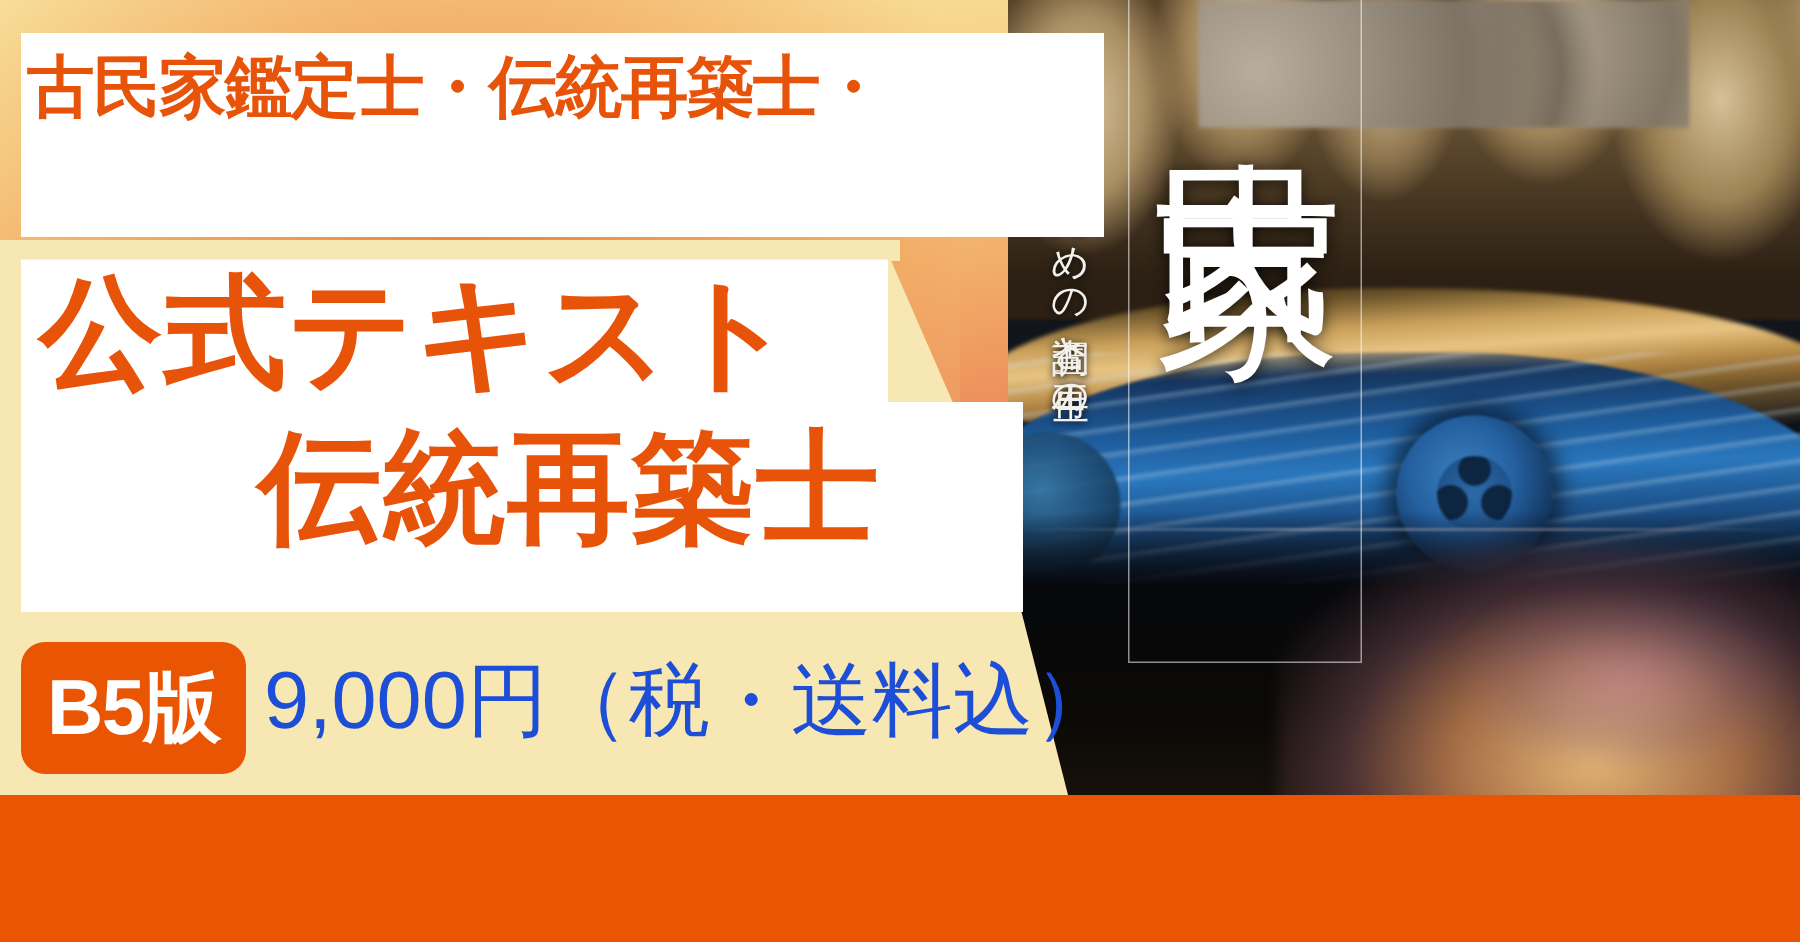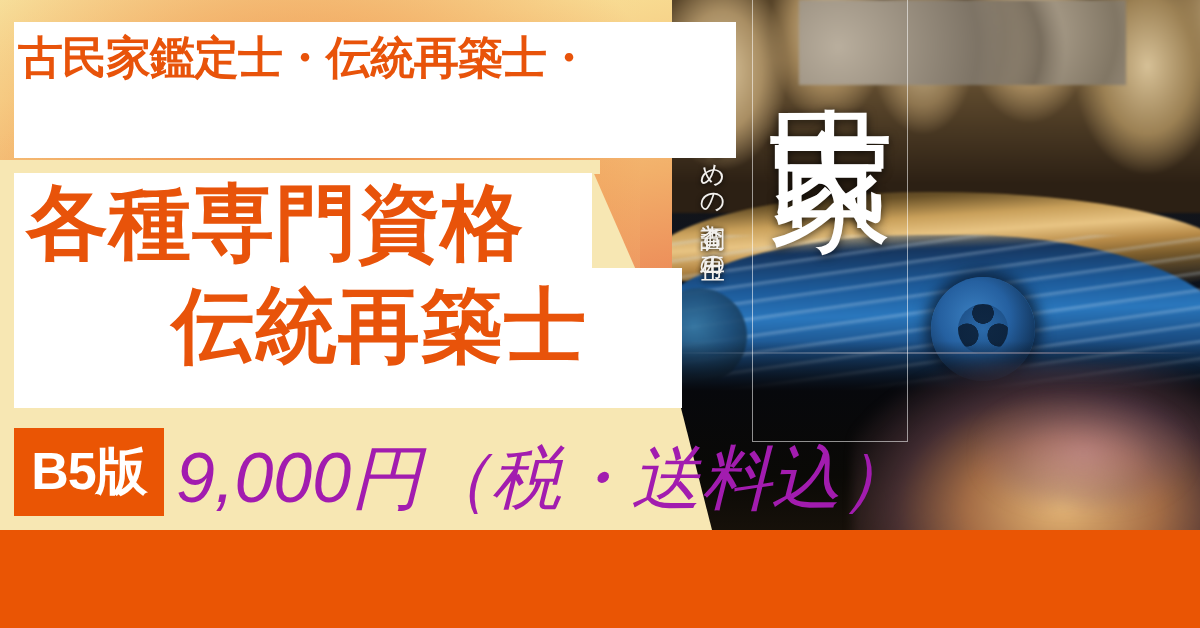--- a/index.html
+++ b/index.html
@@ -216,26 +216,26 @@
     color:#e8530a;font-weight:700;font-size:82px;line-height:1;
     letter-spacing:1px;white-space:nowrap;
   }
 
   
   .badge{
     position:absolute;left:14px;top:428px;width:150px;height:88px;
     background:#ea5504;color:#fff;font-weight:700;font-size:52px;
     display:flex;align-items:center;justify-content:center;
     letter-spacing:-1px;
+    border-radius:16px;
   }
   .price{
     position:absolute;left:176px;top:431px;
-    color:#a21caf;font-weight:400;font-size:70px;line-height:1.35;
+    color:#1d4ed8;font-weight:400;font-size:54px;line-height:1.35;
     white-space:nowrap;
-    font-style:italic;
   }
 
   
   .cta{
     position:absolute;left:0;top:530px;width:1200px;height:98px;
     background:#ea5504;
   }
 </style>
 </head>
 <body>
@@ -270,21 +270,21 @@
   <div class="cream-wedge"></div>
 
   <div class="panel panel-1"></div>
   <div class="panel panel-2"></div>
   <div class="panel panel-3"></div>
 
   <div class="subtitle">
     <span>古民家鑑定士・伝統再築士・</span>
   </div>
 
-  <div class="main-l1">各種専門資格</div>
+  <div class="main-l1">公式テキスト</div>
   <div class="main-l2">伝統再築士</div>
 
   <div class="badge">B5版</div>
   <div class="price">9,000円（税・送料込）</div>
 
   <div class="cta">
     
     
   </div>
 

